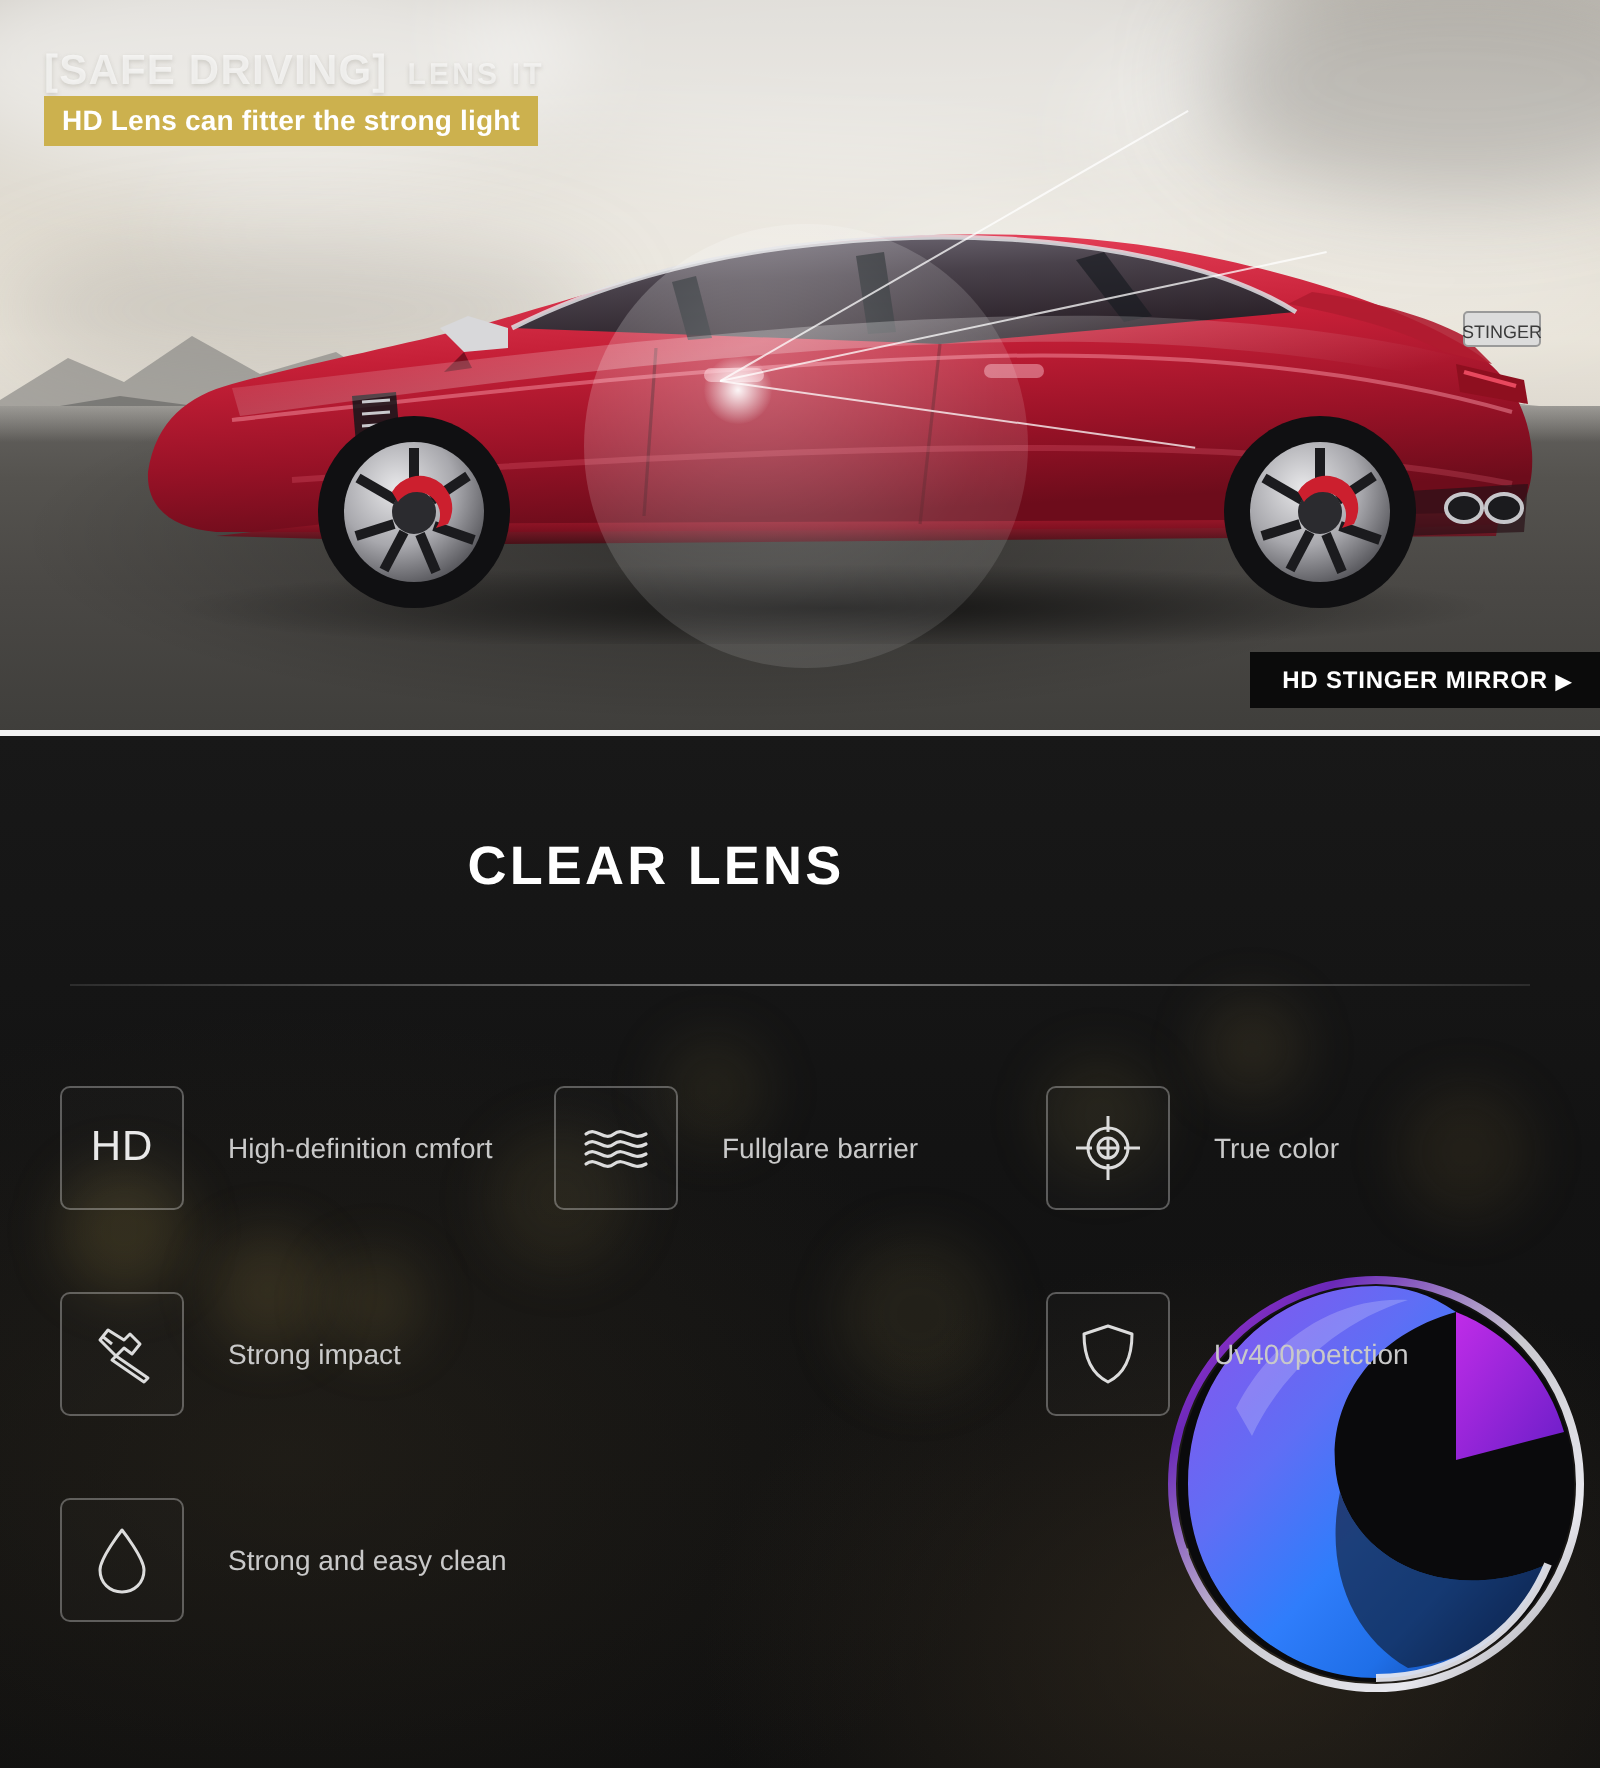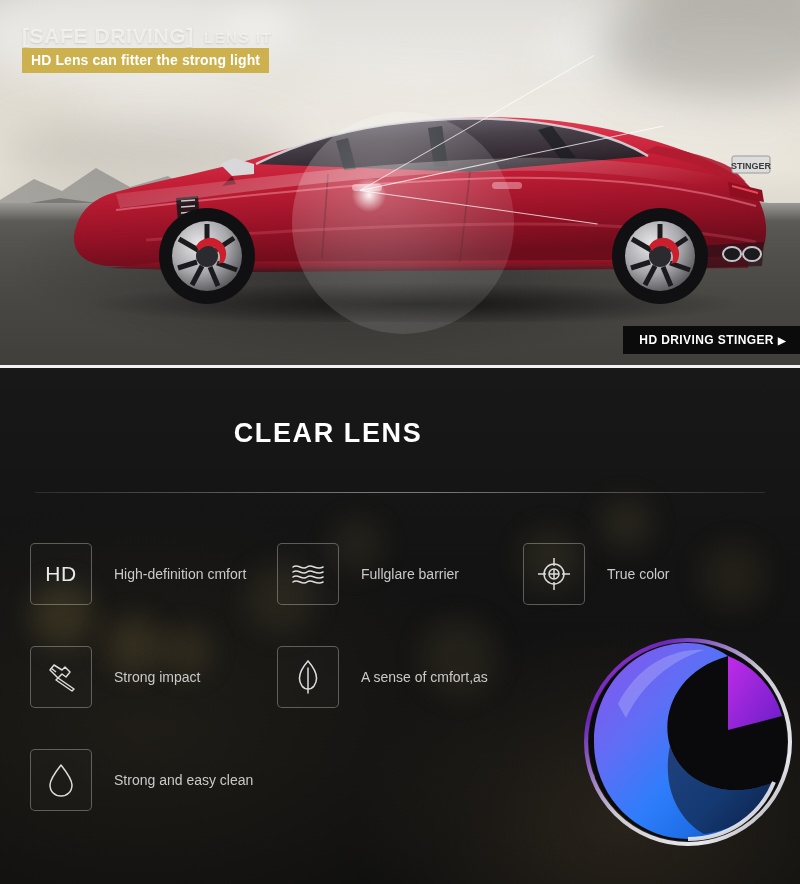--- a/index.html
+++ b/index.html
@@ -46,21 +46,21 @@
   .ground::after {
     content:""; position:absolute; inset:0;
     background:radial-gradient(ellipse 500px 130px at 45% 40%, rgba(0,0,0,.35), transparent 70%);
   }
   .ground-hl {
     position:absolute; left:0; top:0; width:800px; height:18px;
     background:linear-gradient(to bottom, rgba(200,198,192,.55), transparent);
   }
 
   
-  .car { position:absolute; left:56px; top:86px; width:720px; height:236px;font-weight:bold; }
+  .car { position:absolute; left:56px; top:86px; width:720px; height:236px; }
   .car svg { display:block; }
 
   
   .lens-overlay {
     position:absolute; left:292px; top:112px; width:222px; height:222px;
     border-radius:50%;
     background:radial-gradient(circle at 38% 32%, rgba(255,255,255,.30), rgba(255,255,255,.13) 60%, rgba(255,255,255,.07) 100%);
     pointer-events:none;
   }
   .glare-line {
@@ -320,21 +320,21 @@
 
   <div class="hero-kicker">
     <span>[SAFE DRIVING]</span><span class="sub">LENS IT</span>
   </div>
 
   <div class="hero-badge">
     <span>HD Lens can fitter the strong light</span>
   </div>
 
   <div class="hero-tag">
-    <span>HD DRIVING STINGER</span><span class="caret">▶</span>
+    <span>HD STINGER MIRROR</span><span class="caret">▶</span>
   </div>
 
   <div class="hero-bottom-rule"></div>
 </div>
 
 <div class="panel">
   <div class="panel-grad"></div>
 
   <div class="bokeh" style="left:30px;  top:215px; width:64px; height:64px; background:rgba(150,130,70,.22);"></div>
   <div class="bokeh" style="left:105px; top:248px; width:58px; height:58px; background:rgba(150,132,72,.20);"></div>
@@ -450,32 +450,29 @@
           <g fill="none" stroke="#dcdcdc" stroke-width="1.5" stroke-linejoin="round">
             <path d="M7,11 L11,6 L19,11 L22,8 L27,13 L23,18 L19,15 L15,19 Z"></path>
             <path d="M15,19 L31,30 L29,32 L13,21 Z"></path>
             <path d="M8,9 L13,13"></path>
           </g>
         </svg>
       </div>
       <div class="flabel">Strong impact</div>
     </div>
 
-    <div class="fitem" style="left:277px; top:18px;">
-      <div class="ficon">
-        <svg width="28" height="38" viewBox="0 0 28 38">
-          <g fill="none" stroke="#dcdcdc" stroke-width="1.5" stroke-linecap="round">
-            <path d="M14,3 C22,12 25,21 20,28 C17,32 11,32 8,28 C3,21 6,12 14,3 Z"></path>
-            <path d="M14,10 L14,35"></path>
-          </g>
+
+    <div class="fitem" style="left:523px; top:18px;">
+      <div class="ficon">
+        <svg width="30" height="34" viewBox="0 0 30 34">
+          <path d="M15,3 L27,7 C27,19 23,27 15,31 C7,27 3,19 3,7 Z" fill="none" stroke="#dcdcdc" stroke-width="1.5" stroke-linejoin="round"></path>
         </svg>
       </div>
-      <div class="flabel">A sense  of cmfort,as</div>
-    </div>
-
+      <div class="flabel">Uv400poetction</div>
+    </div>
   </div>
 
   <div class="frow" style="top:206px;">
     <div class="fitem" style="left:30px; top:18px;">
       <div class="ficon">
         <svg width="28" height="36" viewBox="0 0 28 36">
           <path d="M14,3 C14,3 25,17 25,23 C25,29.6 20.1,34 14,34 C7.9,34 3,29.6 3,23 C3,17 14,3 14,3 Z" fill="none" stroke="#dcdcdc" stroke-width="1.5" stroke-linejoin="round"></path>
         </svg>
       </div>
       <div class="flabel">Strong and easy clean</div>

